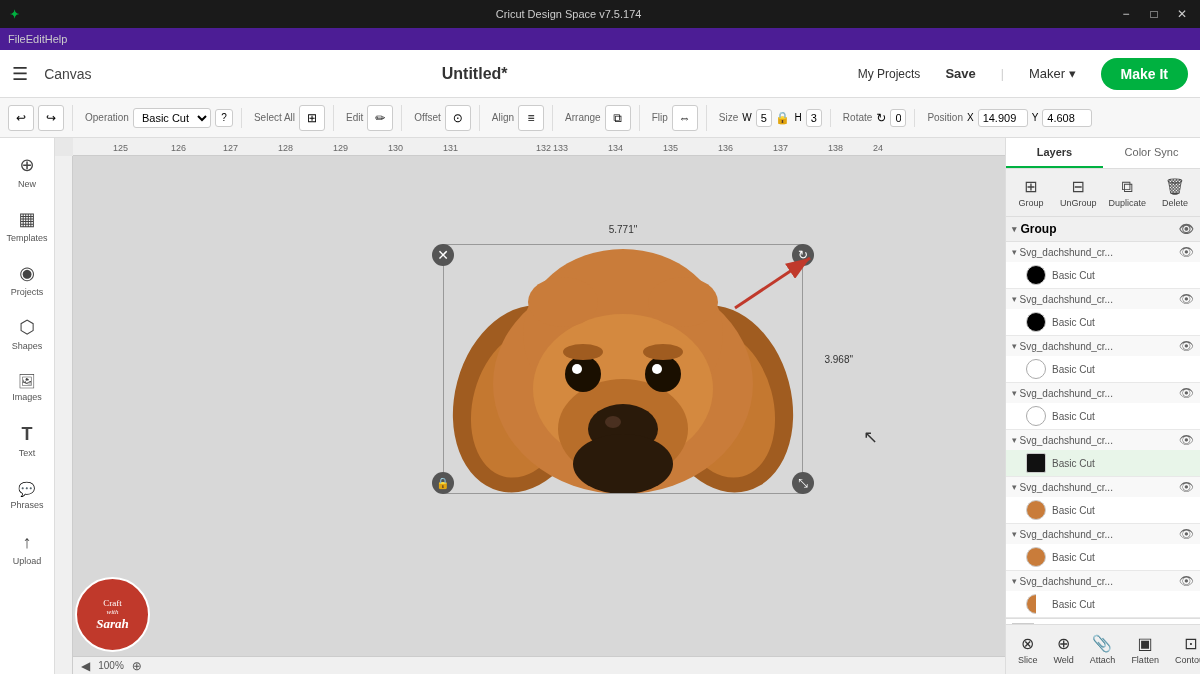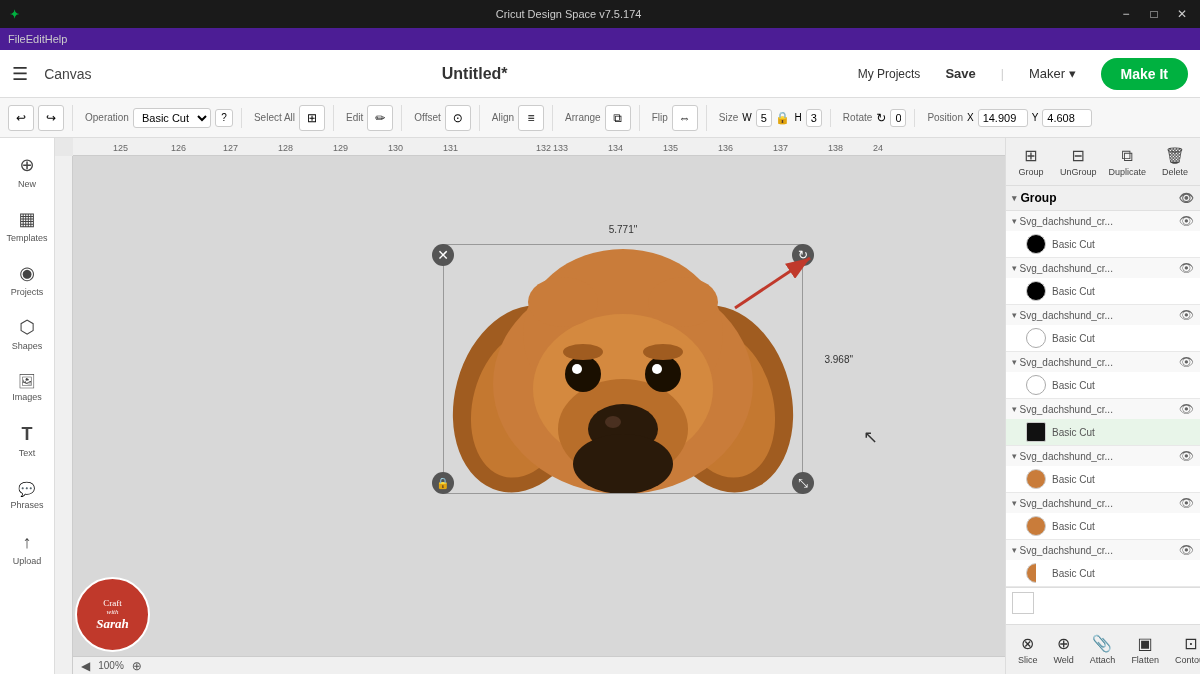--- a/index.html
+++ b/index.html
@@ -612,20 +612,24 @@
           </marker>
         </defs>
         <line x1="10" y1="60" x2="85" y2="10" stroke="#c0392b" stroke-width="3" marker-end="url(#arrowhead)"></line>
       </svg>
     </div>
 
   </div>
 
   <div id="rightpanel">
 
+    <div id="panel-tabs">
+      <div class="panel-tab active">Layers</div>
+      <div class="panel-tab">Color Sync</div>
+    </div>
 
     <div id="panel-toolbar">
       <div class="panel-tool-btn">
         <span class="panel-tool-icon">⊞</span>
         <span>Group</span>
       </div>
       <div class="panel-tool-btn">
         <span class="panel-tool-icon">⊟</span>
         <span>UnGroup</span>
       </div>

